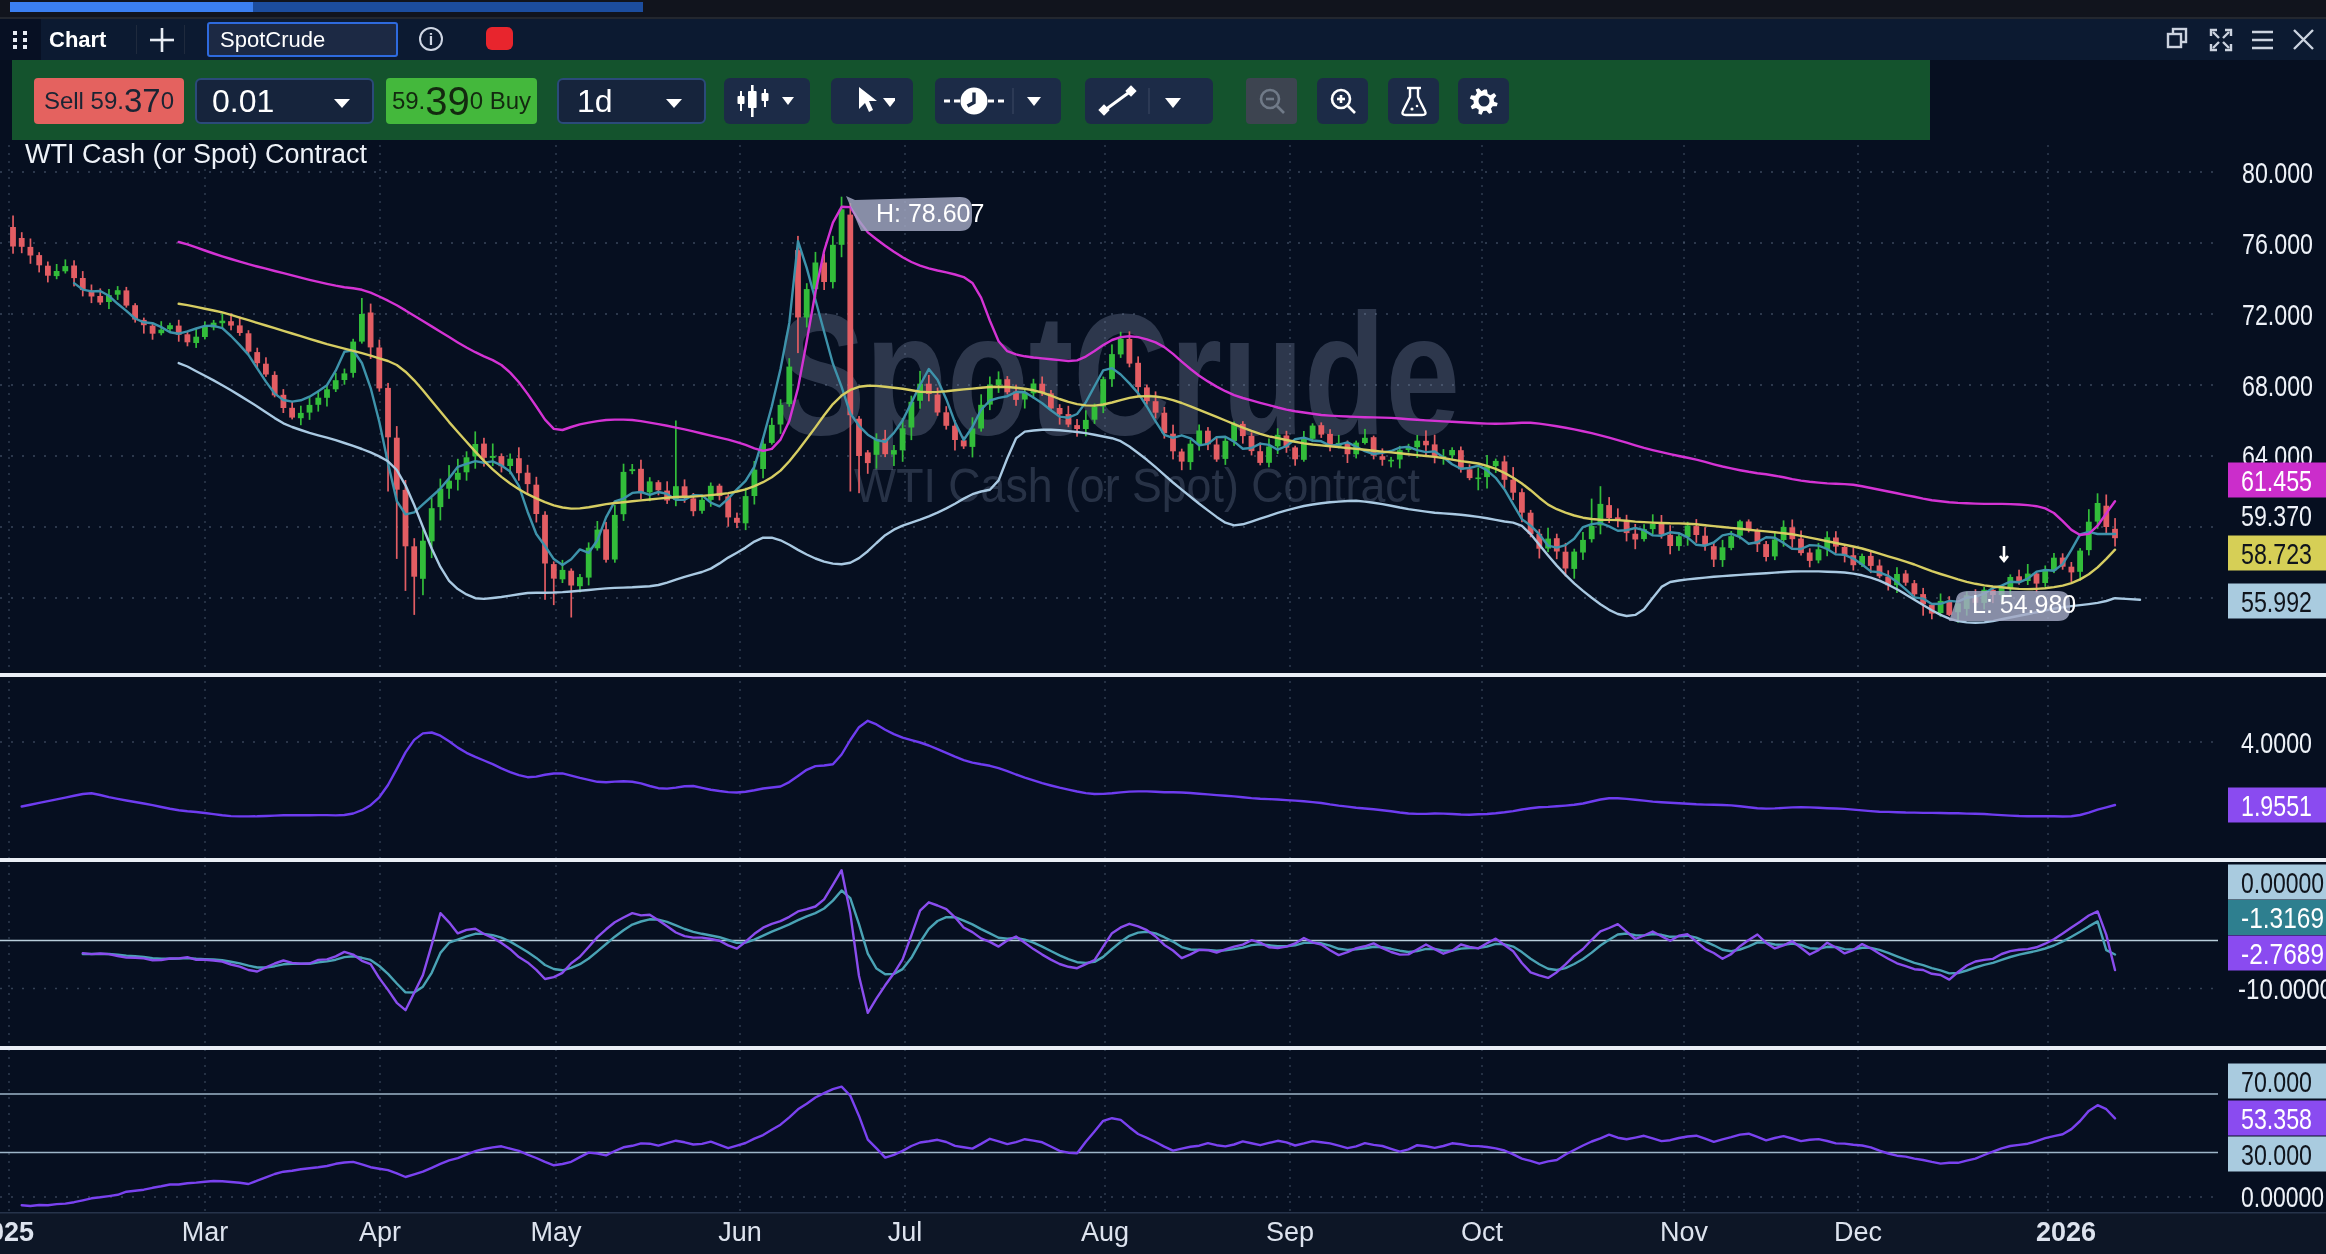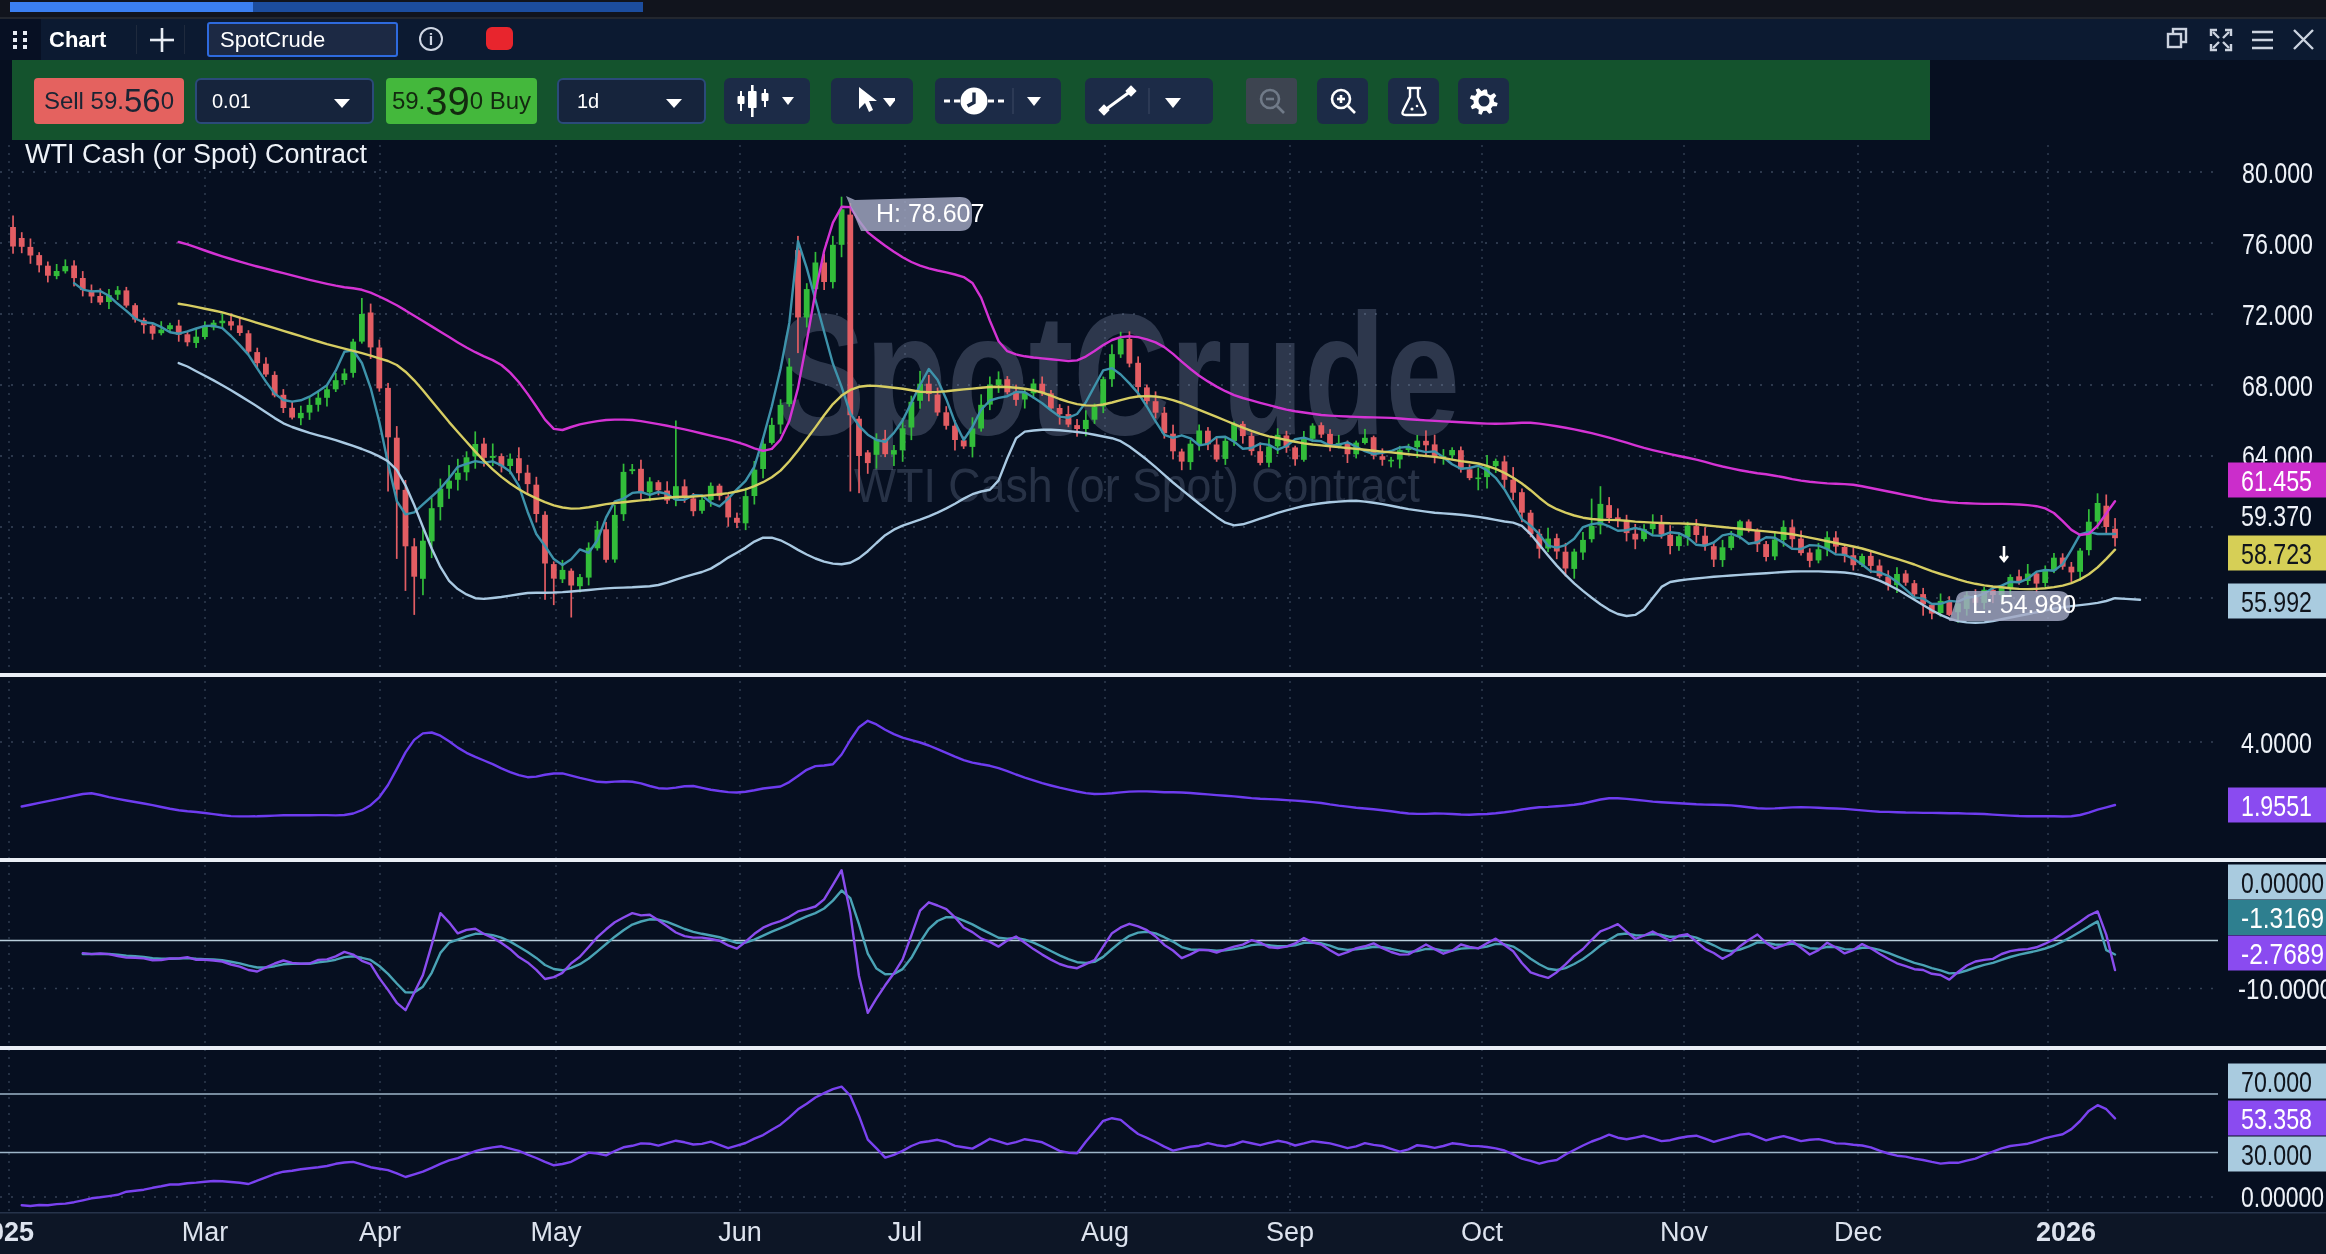--- a/index.html
+++ b/index.html
@@ -8,21 +8,21 @@
 .titlebar{position:absolute;left:0;top:19px;width:2326px;height:41px;background:#0c1a31}
 .gridsq{position:absolute;left:0;top:0;width:41px;height:41px;background:#071023;display:flex;align-items:center;justify-content:center}
 .charttab{position:absolute;left:41px;top:0;height:41px;display:flex;align-items:center}
 .charttxt{color:#fff;font-size:22px;font-weight:700;margin-left:8px}
 .plus{position:absolute;left:140px;top:0;width:44px;height:41px;color:#e8edf5;font-size:30px;font-weight:300;display:flex;align-items:center;justify-content:center}
 .symbox{position:absolute;left:207px;top:3px;width:191px;height:35px;background:#1c2944;border:2px solid #2e6ade;border-radius:3px;color:#fff;font-size:22px;line-height:31px;padding-left:11px}
 .info{position:absolute;left:419px;top:8px;width:24px;height:24px;border:2px solid #cfd6e4;border-radius:50%;color:#cfd6e4;font-size:16px;text-align:center;line-height:21px;font-weight:600}
 .redsq{position:absolute;left:486px;top:8px;width:27px;height:23px;background:#e8252d;border-radius:6px}
 .toolbar{position:absolute;left:12px;top:60px;width:1918px;height:80px;background:#14532d}
 .btn{position:absolute;top:18px;height:46px;border-radius:4px;display:flex;align-items:center;justify-content:center}
-.drop{background:#16243c;border:2px solid #2b4a7a;border-radius:6px;color:#fff;font-size:20px}
+.drop{background:#16243c;border:2px solid #2b4a7a;border-radius:6px;color:#fff;font-size:32px}
 .ibtn{background:#1c2b47;border-radius:6px}
 .caret{width:0;height:0;border-left:8px solid transparent;border-right:8px solid transparent;border-top:9px solid #fff}
 svg text{font-family:"Liberation Sans",sans-serif}
 </style></head><body>
 <div class="topstrip"></div>
 <div class="bluebar"></div>
 <div class="bluebar2"></div>
 <div class="titlebar">
  <div class="gridsq">
       <svg width="18" height="20">
@@ -68,21 +68,21 @@
    <g transform="translate(96,4)">
           <path d="M0 3 H21 M0 11 H21 M0 19 H21"></path>
         </g>
    <g transform="translate(138,5)">
           <path d="M0 0 L19 19 M19 0 L0 19"></path>
         </g>
   </g>
     </svg>
 </div>
 <div class="toolbar">
- <div class="btn" style="left:22px;width:150px;background:#e4625f;color:#1a2433;font-size:24px">Sell&nbsp;59.<span style="font-size:33px">56</span>0</div>
+ <div class="btn" style="left:22px;width:150px;background:#e4625f;color:#1a2433;font-size:24px">Sell&nbsp;59.<span style="font-size:33px">37</span>0</div>
  <div class="btn drop" style="left:183px;width:179px">
       <span style="position:absolute;left:15px">0.01</span>
       <span class="caret" style="position:absolute;right:22px;top:19px"></span>
     </div>
  <div class="btn" style="left:374px;width:151px;background:#44b83c;color:#13290f;font-size:24px">59.<span style="font-size:40px">39</span>0&nbsp;Buy</div>
  <div class="btn drop" style="left:545px;width:149px">
       <span style="position:absolute;left:18px">1d</span>
       <span class="caret" style="position:absolute;right:22px;top:19px"></span>
     </div>
  <div class="btn ibtn" style="left:712px;width:86px">

